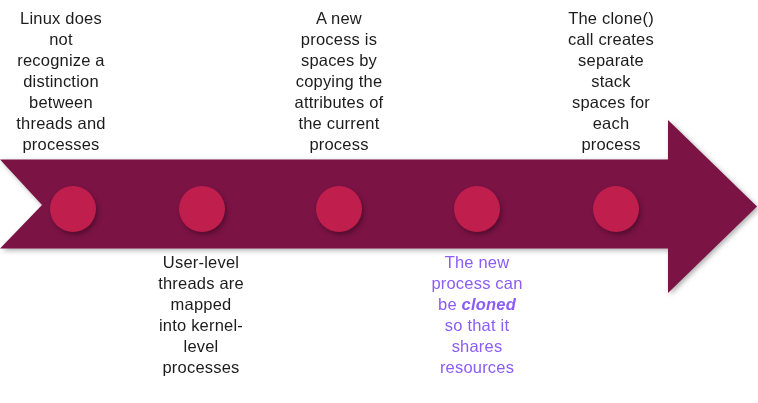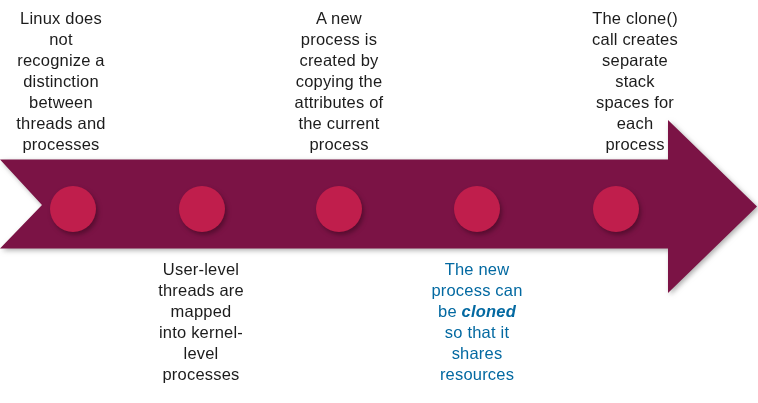--- a/index.html
+++ b/index.html
@@ -37,26 +37,26 @@
     color: #1c1c1c;
     font-size: 16.5px;
     line-height: 21px;
     letter-spacing: 0.2px;
   }
   .step-label em {
     font-style: italic;
     font-weight: bold;
   }
   .top-label    { top: 8px; }
-  .bottom-label { top: 259px; }
+  .bottom-label { top: 252px; }
   .step-1 { left: -14px; }
   .step-2 { left: 126px; }
   .step-3 { left: 264px; }
   .step-4 { left: 402px; }
-  .step-5 { left: 560px; }
+  .step-5 { left: 536px; }
 </style>
 </head>
 <body style="background: rgb(255, 255, 255);">
 
 <div class="diagram">
 
   <svg class="arrow-layer" width="758" height="403" viewBox="0 0 758 403">
     <polygon class="arrow-shape" points="0,159.5 668,159.5 668,120 757,206.5 668,293 668,248.5 0,248.5 42,205" fill="#7B1345"></polygon>
     <circle class="dot" cx="73" cy="209" r="23" fill="#C01E4C"></circle>
     <circle class="dot" cx="202" cy="209" r="23" fill="#C01E4C"></circle>
@@ -75,27 +75,27 @@
 
   <div class="step-label bottom-label step-2" style="color: rgb(28, 28, 28);">User-level
 threads are
 mapped
 into kernel-
 level
 processes</div>
 
   <div class="step-label top-label step-3" style="color: rgb(28, 28, 28);">A new
 process is
-created by
+spaces by
 copying the
 attributes of
 the current
 process</div>
 
-  <div class="step-label bottom-label step-4" style="color: #0369a1;"><span>The new
+  <div class="step-label bottom-label step-4" style="color: #8b5cf6;"><span>The new
 process can
 be </span><em>cloned</em><span>
 so that it
 shares
 resources</span></div>
 
   <div class="step-label top-label step-5" style="color: rgb(28, 28, 28);">The clone()
 call creates
 separate
 stack

